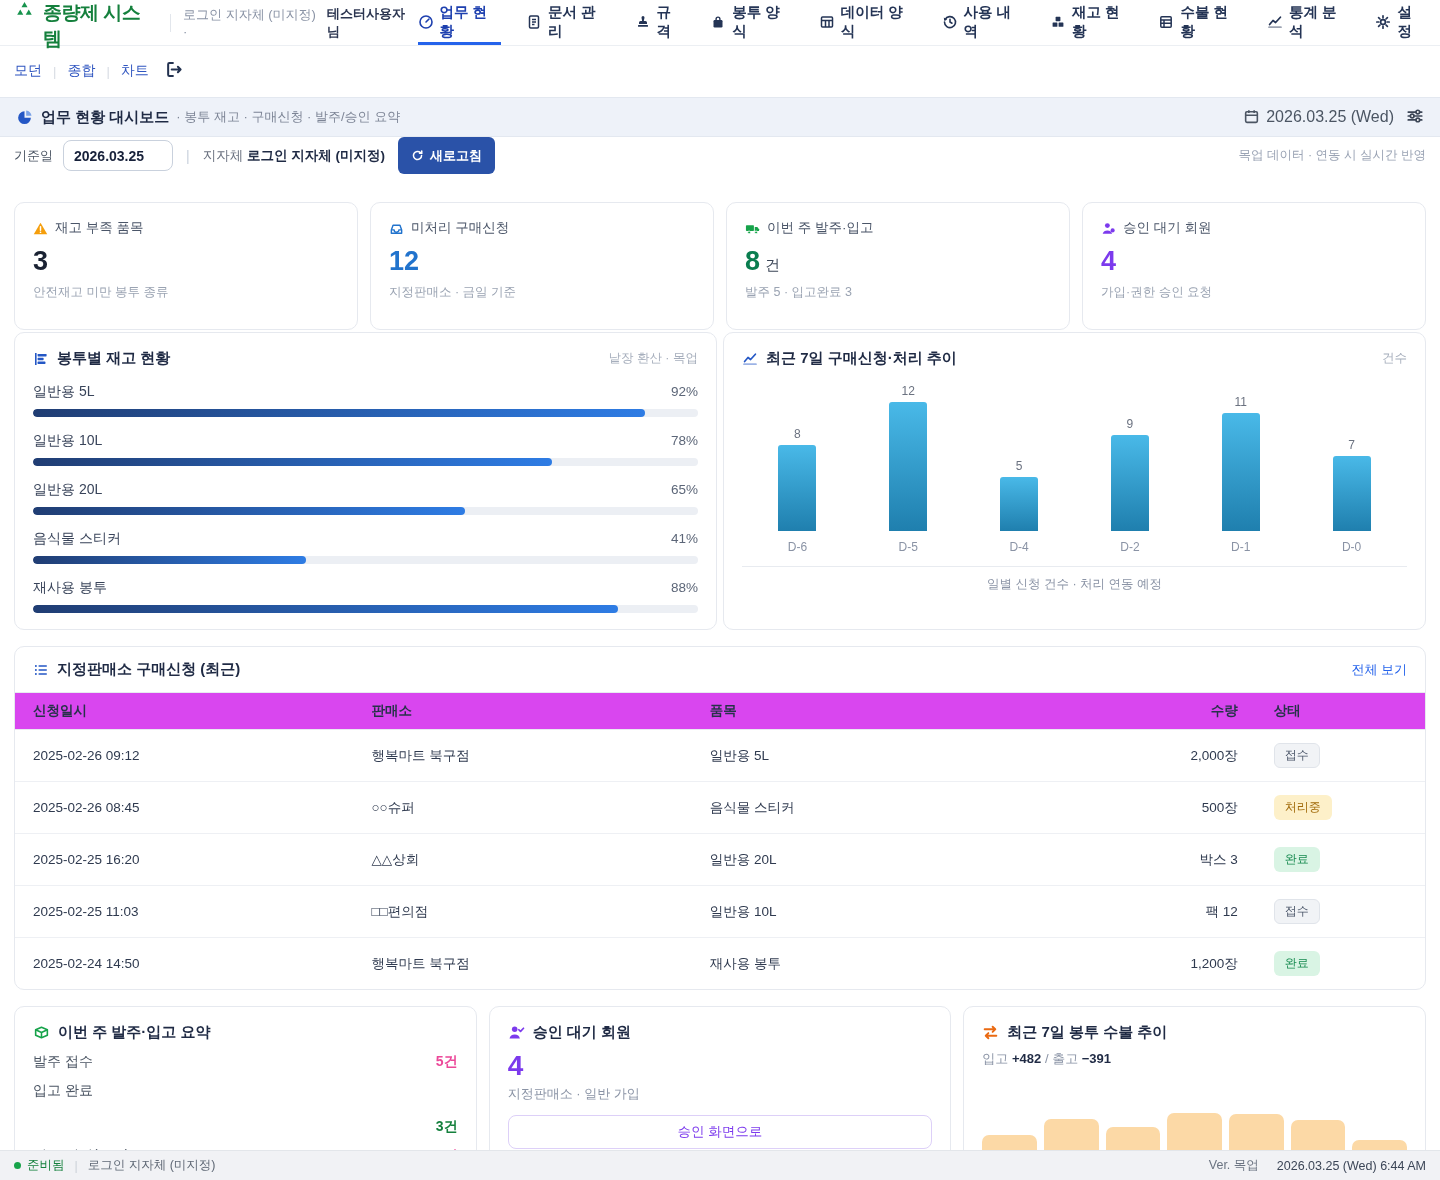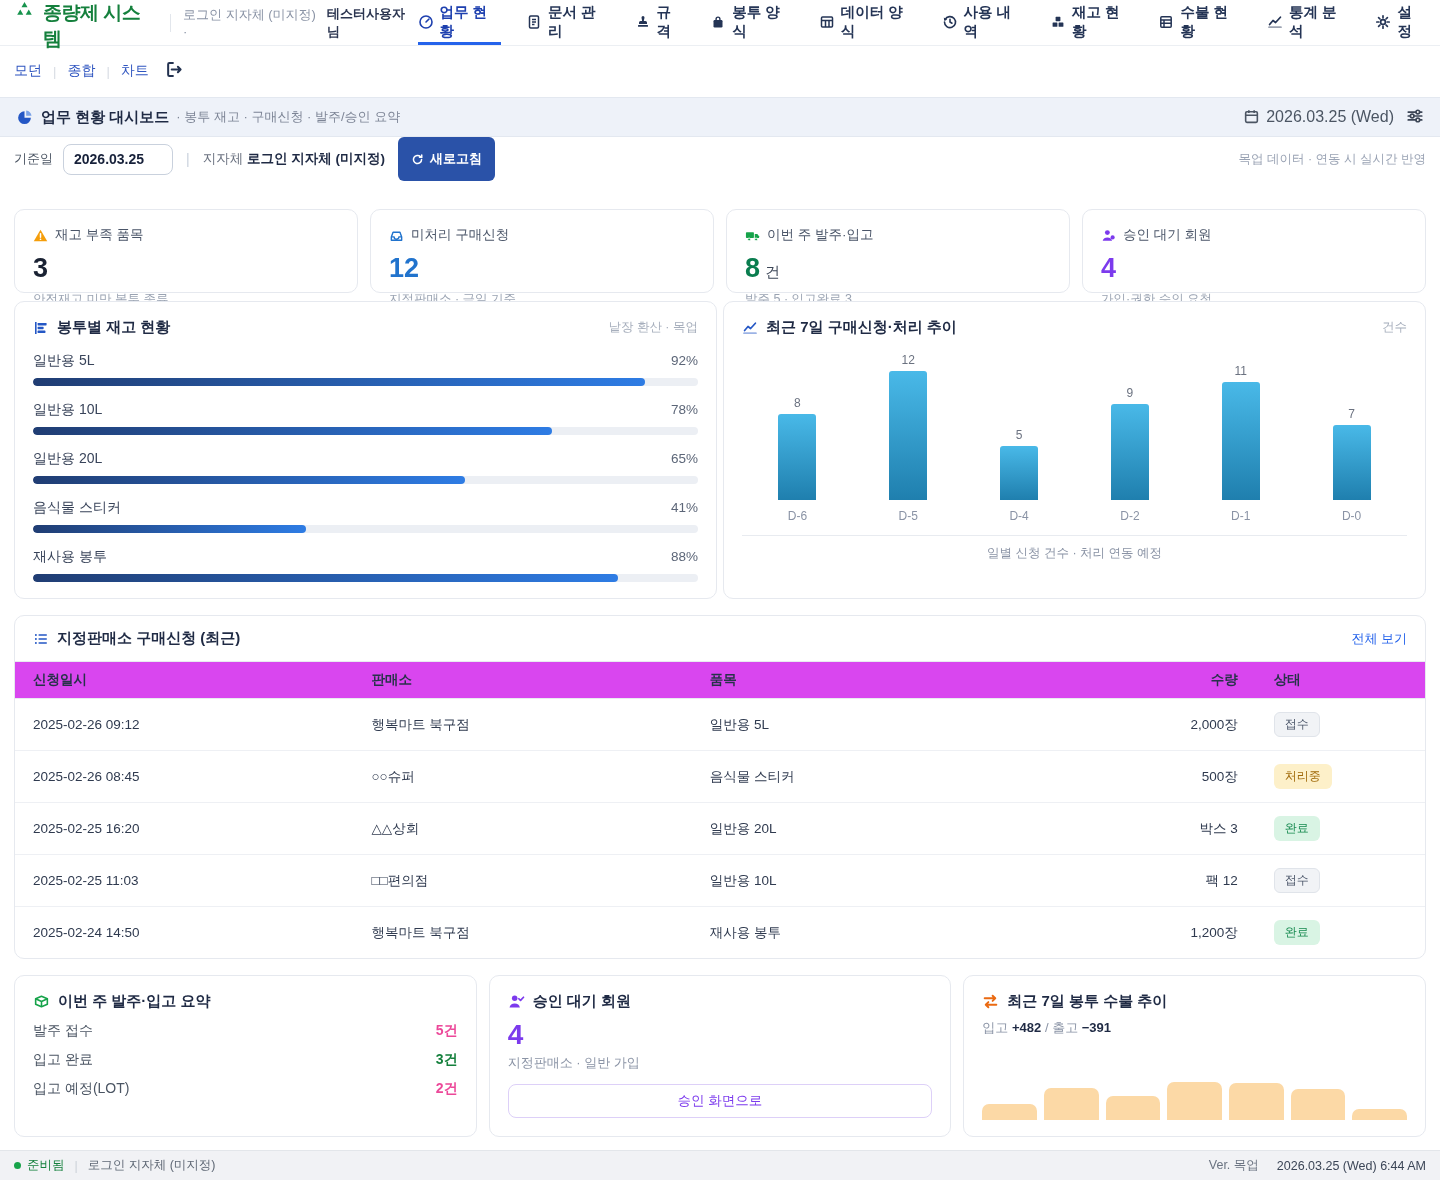--- a/index.html
+++ b/index.html
@@ -48,45 +48,45 @@
 
   
   .toolbar { display:flex; align-items:center; padding:0 14px 12px; }
   .toolbar-label { font-size:13px; color:#4b5563; margin-right:10px; }
   .date-input { width:110px; height:31px; border:1px solid #c9d1dd; border-radius:8px; padding:0 10px;
     font-size:14px; font-weight:bold; color:#17213a; font-family:inherit; }
   .toolbar-sep { color:#c9d1dd; margin:0 13px; }
   .org-text { font-size:13.5px; color:#6b7280; }
   .org-text b { color:#1f2a44; }
   .refresh-btn { margin-left:13px; display:inline-flex; align-items:center; gap:6px; background:#2a52a8; color:#fff;
-    border:none; border-radius:6px; height:44px; padding:0 13px; font-size:13px; font-weight:bold; font-family:inherit; cursor:pointer; }
+    border:none; border-radius:6px; height:37px; padding:0 13px; font-size:13px; font-weight:bold; font-family:inherit; cursor:pointer; }
   .refresh-btn .ic { width:13px; height:13px; color:#fff; }
   .toolbar-note { margin-left:auto; font-size:12.5px; color:#9aa3b4; }
 
   .content { padding:4px 14px 0; }
 
   
   .kpi-row { display:grid; grid-template-columns:repeat(4,1fr); gap:12px; margin-top:12px; }
   .card { background:#fff; border:1px solid #e6e9ef; border-radius:10px; padding:16px 18px; }
-  .kpi-card { height:84px; }
+  .kpi-card { height:128px; }
   .kpi-head { display:flex; align-items:center; gap:7px; font-size:13.5px; color:#4a5568; }
   .kpi-head .ic { width:15px; height:15px; }
   .kpi-value { font-size:27px; font-weight:bold; margin:9px 0 7px; color:#1a2233; }
   .kpi-unit { font-size:15px; font-weight:normal; color:#3c4657; margin-left:5px; }
   .kpi-sub { font-size:12.5px; color:#9aa3b2; }
   .tone-blue .kpi-value { color:#2173cd; }
   .tone-green .kpi-value { color:#0a7d4f; }
   .tone-purple .kpi-value { color:#7c3aed; }
   .kpi-card.tone-dark .kpi-head .ic { color:#f59e0b; }
   .kpi-card.tone-blue .kpi-head .ic { color:#2173cd; }
   .kpi-card.tone-green .kpi-head .ic { color:#16a34a; }
   .kpi-card.tone-purple .kpi-head .ic { color:#7c3aed; }
 
   
-  .charts-row { display:grid; grid-template-columns:1fr 1fr; gap:6px; margin-top:8px; }
+  .charts-row { display:grid; grid-template-columns:1fr 1fr; gap:6px; margin-top:2px; }
   .panel-head { display:flex; align-items:center; gap:8px; }
   .panel-title { font-size:15px; font-weight:bold; color:#1f2a44; }
   .panel-head .ic { color:#2457c5; }
   .panel-caption { margin-left:auto; font-size:12.5px; color:#a6aebc; }
 
   .inv-row { margin-top:15px; }
   .inv-top { display:flex; justify-content:space-between; align-items:baseline; }
   .inv-label { font-size:14px; color:#39445a; }
   .inv-pct { font-size:13.5px; color:#5c6678; }
   .inv-track { margin-top:8px; height:8px; border-radius:4px; background:#eceff4; overflow:hidden; }
@@ -119,21 +119,21 @@
   
   .bottom-row { display:grid; grid-template-columns:repeat(3,1fr); gap:12px; margin-top:16px; }
   .bottom-card { height:162px; display:flex; flex-direction:column; }
   .bottom-head { display:flex; align-items:center; gap:8px; font-size:15px; font-weight:bold; color:#1f2a44; }
   .bottom-head .ic { width:17px; height:17px; }
   .orders-card .bottom-head .ic { color:#16a34a; }
   .approve-card .bottom-head .ic { color:#7c3aed; }
   .transfer-card .bottom-head .ic { color:#ea6a12; }
   .sum-line { display:flex; justify-content:space-between; margin-top:11px; font-size:14px; color:#4b5563; }
   .sum-line b { color:#ec4899; }
-  .sum-line b.green { color:#15803d; }
+  .sum-line b.green { color:#15803d;margin-top:36px; }
   .approve-value { font-size:28px; font-weight:bold; color:#7c3aed; margin:8px 0 3px; }
   .approve-sub { font-size:13px; color:#8a93a5; }
   .approve-btn { margin-top:12px; width:100%; height:34px; background:#fff; border:1px solid #ddd0f8;
     border-radius:8px; color:#7c3aed; font-size:13.5px; font-family:inherit; cursor:pointer; }
   .transfer-sub { margin-top:8px; font-size:13px; color:#8a93a5; }
   .transfer-sub b { color:#1f2a44; }
   .mini-bars { margin-top:auto; height:40px; display:flex; align-items:flex-end; gap:7px; }
   .m-bar { flex:1; background:#fcd9a6; border-radius:7px 7px 0 0; }
   .statusbar { position:absolute; left:0; bottom:0; width:100%; height:30px; background:#f1f2f5;
     border-top:1px solid #e3e6ea; display:flex; align-items:center; padding:0 14px; font-size:12.5px; color:#5f6875; }

